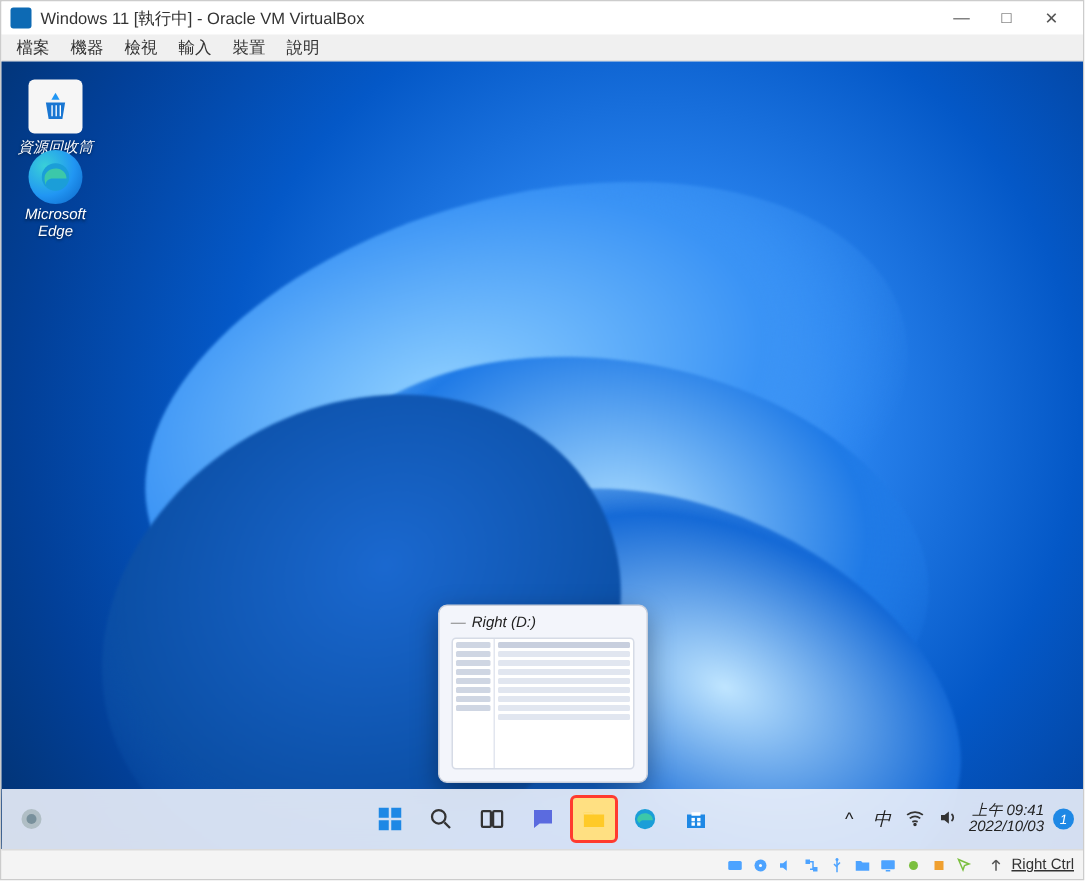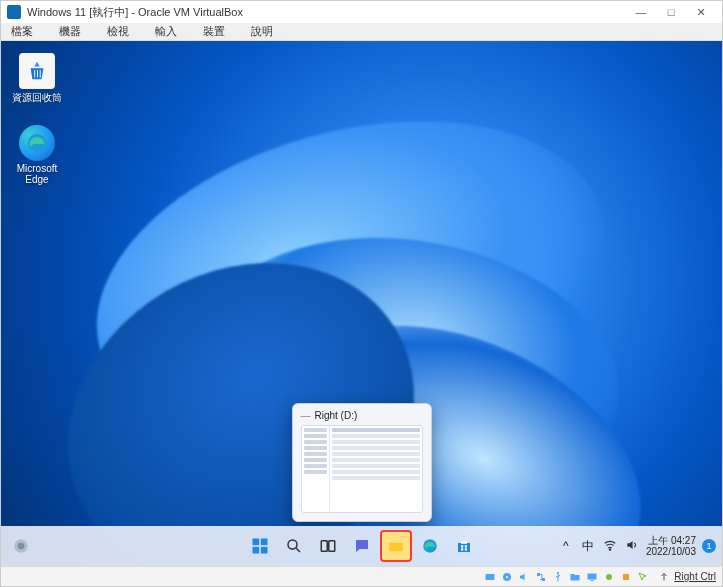--- a/index.html
+++ b/index.html
@@ -5,25 +5,25 @@
   * { box-sizing: border-box; margin: 0; padding: 0; font-family: "Segoe UI", "Microsoft JhengHei", sans-serif; }
   html, body { width: 723px; height: 587px; overflow: hidden; }
 
   
   .vb-window { width: 723px; height: 587px; border: 1px solid #ccc; background: #fff; display: flex; flex-direction: column; }
   .vb-titlebar { height: 22px; display: flex; align-items: center; padding: 0 6px; font-size: 11px; color: #333; background: #fff; }
   .vb-titlebar .icon { width: 14px; height: 14px; background: #0d6ab4; margin-right: 6px; border-radius: 2px; }
   .vb-titlebar .spacer { flex: 1; }
   .vb-titlebar .wbtn { width: 30px; height: 20px; display:flex; align-items:center; justify-content:center; font-size:11px; color:#555; }
 
-  .vb-menubar { height: 18px; display:flex; align-items:center; gap:14px; padding:0 4px; font-size:11px; color:#333; background:#f0f0f0; border-bottom:1px solid #e0e0e0;}
+  .vb-menubar { height: 18px; display:flex; align-items:center; gap:2px; padding:0 4px; font-size:11px; color:#333; background:#f0f0f0; border-bottom:1px solid #e0e0e0;}
   .vb-menubar span { padding: 0 6px; }
 
   
-  .guest { flex:1; position:relative; background: radial-gradient(circle at 60% 45%, #6bb3ff 0%, #2a84ef 25%, #0458c7 55%, #024099 80%, #023270 100%); overflow:hidden; }
+  .guest { flex:1; position:relative; background: radial-gradient(circle at 60% 45%, #6bb3ff 0%, #2a84ef 25%, #0458c7 55%, #024099 80%, #023270 100%); overflow:hidden;font-style:italic; }
   
   .bloom { position:absolute; border-radius:50%; filter: blur(1px); }
   .b1 { width:520px; height:300px; left:90px; top:90px; background: radial-gradient(ellipse at 40% 40%, #8fd0ff 0%, #3a93f5 50%, transparent 75%); transform: rotate(-15deg); }
   .b2 { width:420px; height:260px; left:200px; top:200px; background: radial-gradient(ellipse at 50% 40%, #a8dbff 0%, #1f7ae6 55%, transparent 78%); transform: rotate(10deg); }
   .b3 { width:380px; height:240px; left:270px; top:300px; background: radial-gradient(ellipse at 55% 45%, #bfe5ff 0%, #1469d6 55%, transparent 78%); transform: rotate(25deg); }
   .b4 { width:360px; height:300px; left:60px; top:230px; background: radial-gradient(ellipse at 60% 40%, #1a68cf 0%, #0b4fa6 60%, transparent 80%); transform: rotate(-30deg); }
 
   
   .desk-icon { position:absolute; width:60px; text-align:center; color:#fff; font-size:10px; text-shadow:0 1px 2px rgba(0,0,0,.6); }
   .desk-icon .glyph { width:36px; height:36px; margin:0 auto 2px; background:#fff; border-radius:4px; display:flex; align-items:center; justify-content:center; font-size:18px; }
@@ -91,21 +91,21 @@
       <div class="glyph">
         <svg width="22" height="22" viewBox="0 0 24 24">
             <path fill="#2196f3" d="M12 2l3 5h-6z"></path>
             <path fill="#1976d2" d="M5 9h14l-2 12H7z"></path>
             <path fill="#fff" d="M9 11h1v8H9zm3 0h1v8h-1zm3 0h1v8h-1z"></path>
           </svg>
       </div>
       <span>資源回收筒</span>
     </div>
 
-    <div class="desk-icon edge" style="left:6px; top:84px;">
+    <div class="desk-icon edge" style="left:6px; top:59px;">
       <div class="glyph">
         <svg width="22" height="22" viewBox="0 0 24 24">
             <circle cx="12" cy="12" r="10" fill="#1b9ed8"></circle>
             <path d="M4 13c0-5 5-8 10-7 4 .8 6 4 6 7H10c-3 0-5 2-5 4 0 1 .4 2 1 2.6C5 18 4 15.6 4 13z" fill="#3cc8a9"></path>
           </svg>
       </div>
       <span>Microsoft Edge</span>
     </div>
 
     <div class="preview">
@@ -225,21 +225,21 @@
               <circle cx="12" cy="20" r="1" fill="#333"></circle>
             </svg>
         </span>
         <span class="glyph">
           <svg width="14" height="14" viewBox="0 0 24 24" fill="#333">
               <path d="M4 9h4l5-4v14l-5-4H4z"></path>
               <path d="M16 8a5 5 0 010 8" fill="none" stroke="#333" stroke-width="2"></path>
             </svg>
         </span>
         <div class="clock">
-          <div>上午 04:27</div>
+          <div>上午 09:41</div>
           <div>2022/10/03</div>
         </div>
         <span class="glyph" style="background:#1e88e5;color:#fff;border-radius:50%;width:14px;height:14px;display:inline-flex;align-items:center;justify-content:center;font-size:9px;">1</span>
       </div>
     </div>
   </div>
 
   <div class="vb-status">
     <span class="ic">
         <svg width="12" height="12" viewBox="0 0 24 24">

